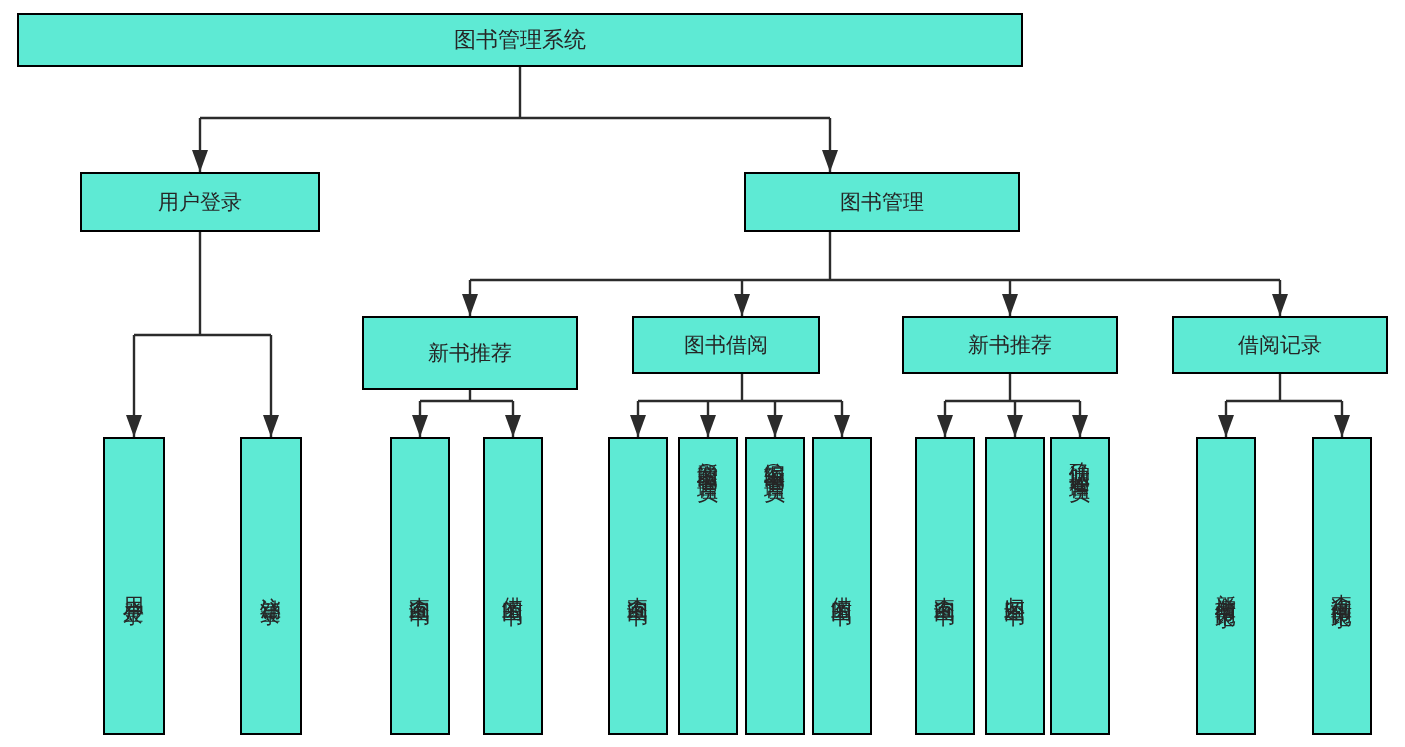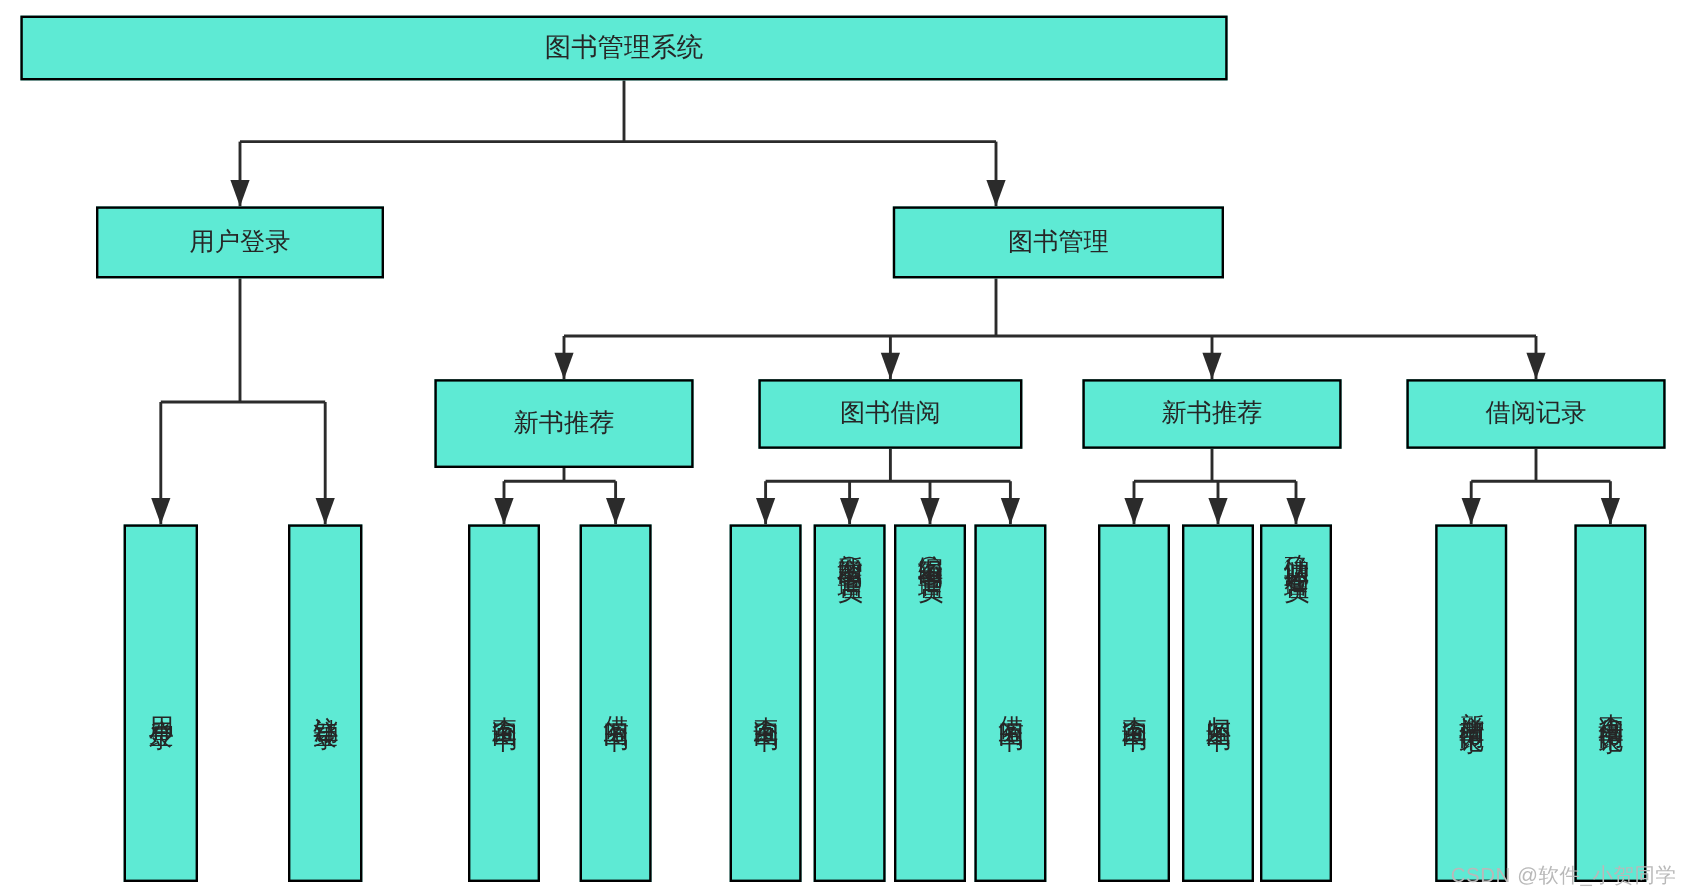--- a/index.html
+++ b/index.html
@@ -151,21 +151,21 @@
       </div>
       <div class="node h" style="left: 80px; top: 172px; width: 240px; height: 60px;">
         <span class="node-label">用户登录</span>
       </div>
       <div class="node h" style="left: 744px; top: 172px; width: 276px; height: 60px;">
         <span class="node-label">图书管理</span>
       </div>
       <div class="node h" style="left: 362px; top: 316px; width: 216px; height: 74px;">
         <span class="node-label">新书推荐</span>
       </div>
-      <div class="node h" style="left: 632px; top: 316px; width: 220px; height: 58px;">
+      <div class="node h" style="left: 632px; top: 316px; width: 188px; height: 58px;">
         <span class="node-label">图书借阅</span>
       </div>
       <div class="node h" style="left: 902px; top: 316px; width: 216px; height: 58px;">
         <span class="node-label">新书推荐</span>
       </div>
       <div class="node h" style="left: 1172px; top: 316px; width: 216px; height: 58px; justify-content: center;">
         <span class="node-label">借阅记录</span>
       </div>
       <div class="node v center" style="left: 103px; top: 437px; width: 62px; height: 298px;">
         <span class="node-label">用户登录</span>
@@ -201,14 +201,13 @@
         <span class="node-label">确认归还（管理员）</span>
       </div>
       <div class="node v center" style="left: 1196px; top: 437px; width: 60px; height: 298px;">
         <span class="node-label">新增借阅记录</span>
       </div>
       <div class="node v center" style="left: 1312px; top: 437px; width: 60px; height: 298px;">
         <span class="node-label">查询借阅记录</span>
       </div>
     </div>
 
-  <div class="watermark">CSDN @软件_小贺同学</div>
 </div>
 
 </body></html>

